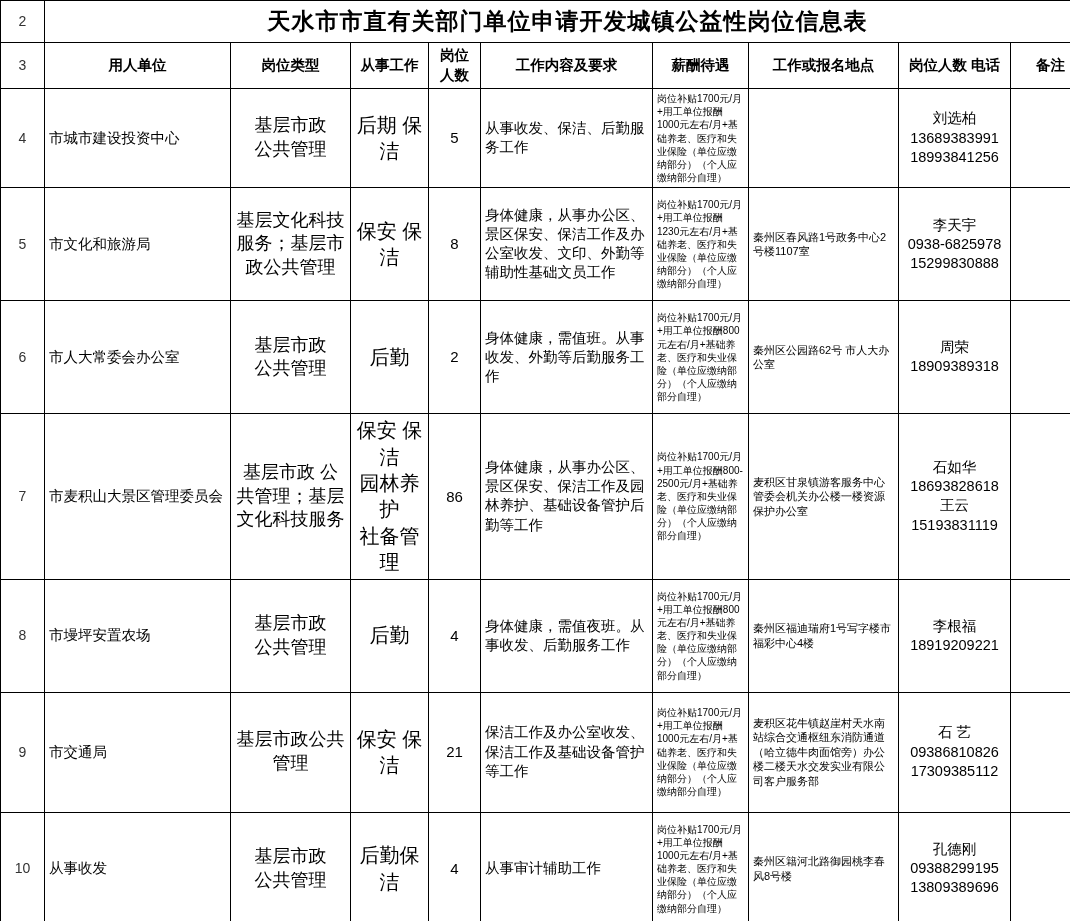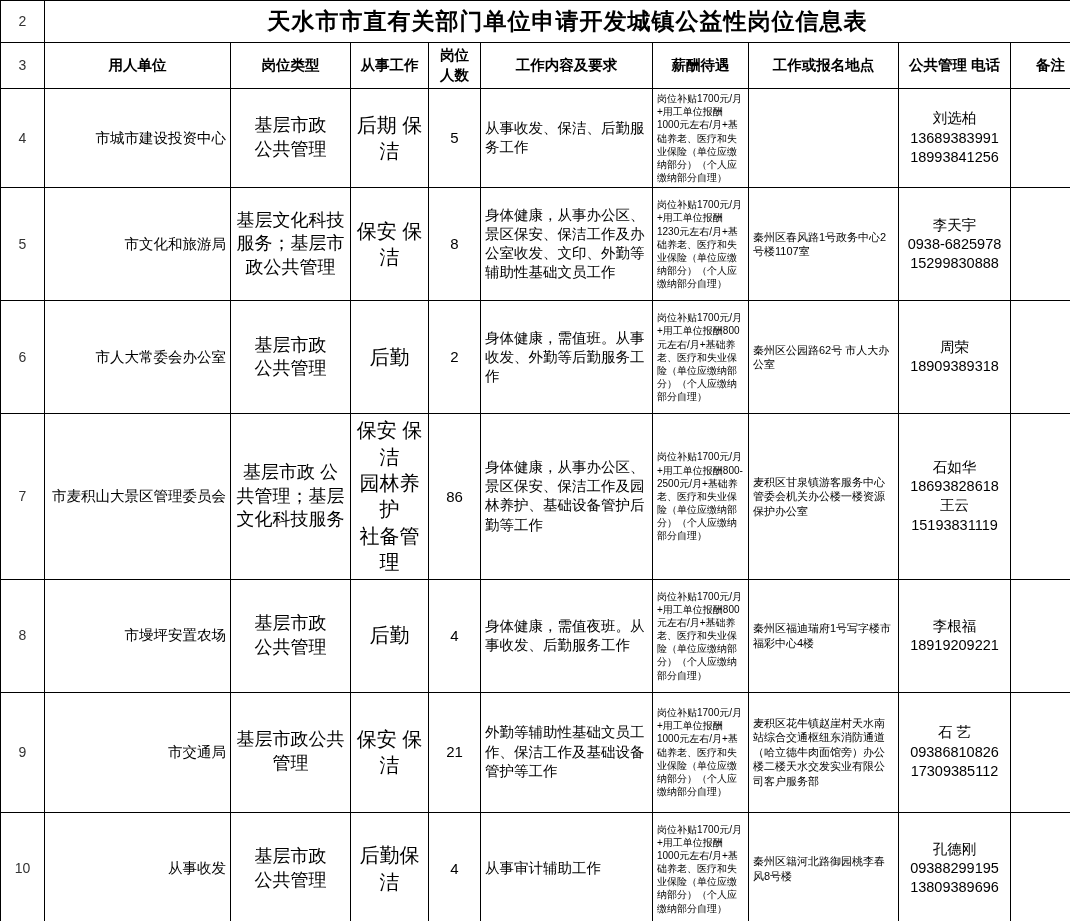--- a/index.html
+++ b/index.html
@@ -51,21 +51,21 @@
     height: 42px;
     padding: 2px 0 6px 0;
   }
   .hdr {
     text-align: center;
     font-weight: bold;
     font-size: 14.5px;
     height: 46px;
   }
   .unit {
-    text-align: right;
+    text-align: left;
     font-size: 14.5px;
   }
   .jobtype {
     text-align: center;
     font-size: 18px;
   }
   .work {
     text-align: center;
     font-size: 20px;
   }
@@ -126,21 +126,21 @@
 
     <tr>
       <td class="rownum">3</td>
       <td class="hdr">用人单位</td>
       <td class="hdr">岗位类型</td>
       <td class="hdr">从事工作</td>
       <td class="hdr">岗位人数</td>
       <td class="hdr">工作内容及要求</td>
       <td class="hdr">薪酬待遇</td>
       <td class="hdr">工作或报名地点</td>
-      <td class="hdr">公共管理 电话</td>
+      <td class="hdr">岗位人数 电话</td>
       <td class="hdr">备注</td>
     </tr>
 
     <tr style="height:98px">
       <td class="rownum">4</td>
       <td class="unit">市城市建设投资中心</td>
       <td class="jobtype" style="white-space:pre-line">基层市政
 公共管理</td>
       <td class="work">后期 保洁</td>
       <td class="num">5</td>
@@ -214,21 +214,21 @@
 18919209221</td>
       <td class="remark"></td>
     </tr>
 
     <tr style="height:120px">
       <td class="rownum">9</td>
       <td class="unit">市交通局</td>
       <td class="jobtype">基层市政公共管理</td>
       <td class="work">保安 保洁</td>
       <td class="num">21</td>
-      <td class="content">外勤等辅助性基础文员工作、保洁工作及基础设备管护等工作</td>
+      <td class="content">保洁工作及办公室收发、保洁工作及基础设备管护等工作</td>
       <td class="pay">岗位补贴1700元/月+用工单位报酬1000元左右/月+基础养老、医疗和失业保险（单位应缴纳部分）（个人应缴纳部分自理）</td>
       <td class="place">麦积区花牛镇赵崖村天水南站综合交通枢纽东消防通道（哈立德牛肉面馆旁）办公楼二楼天水交发实业有限公司客户服务部</td>
       <td class="contact" style="white-space:pre-line">石 艺
 09386810826
 17309385112</td>
       <td class="remark"></td>
     </tr>
 
     <tr style="height:113px">
       <td class="rownum">10</td>

